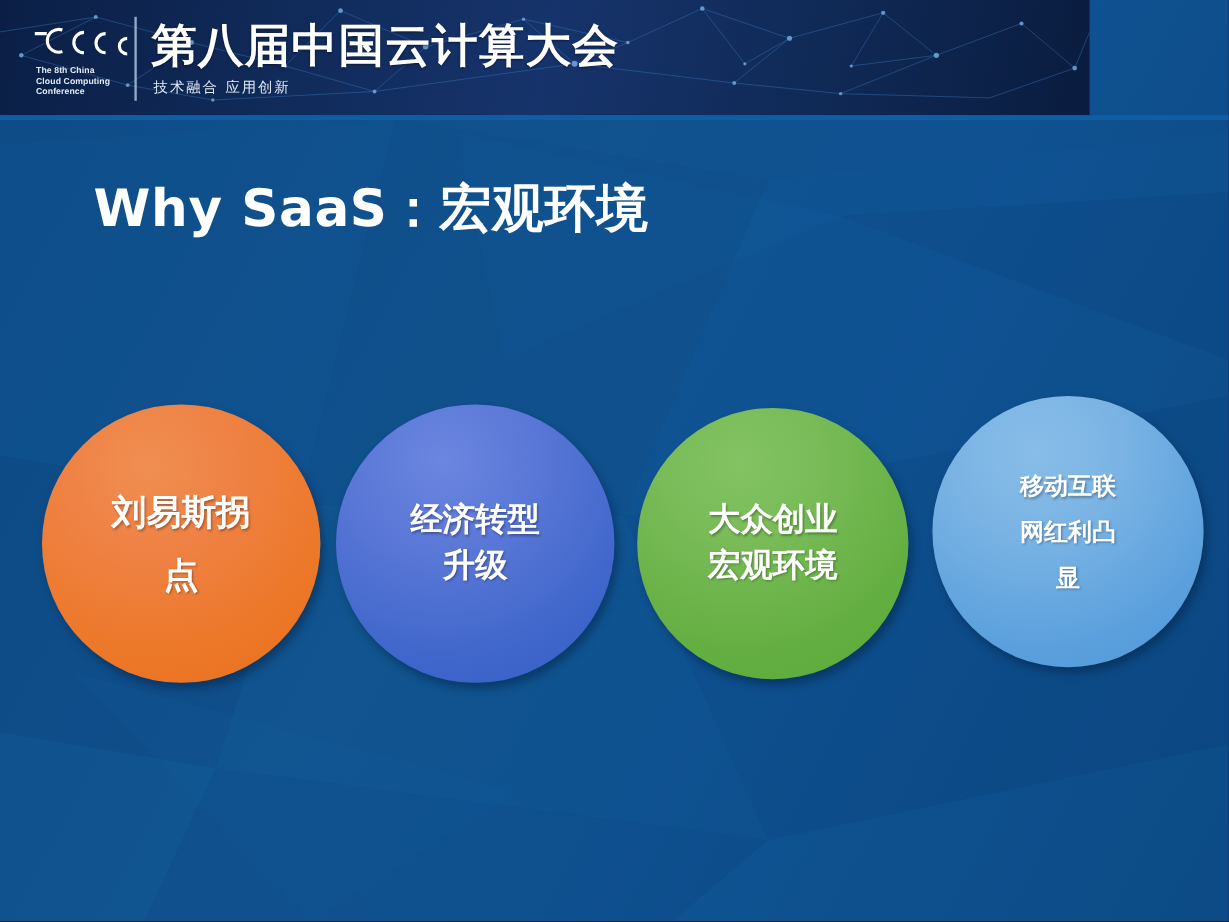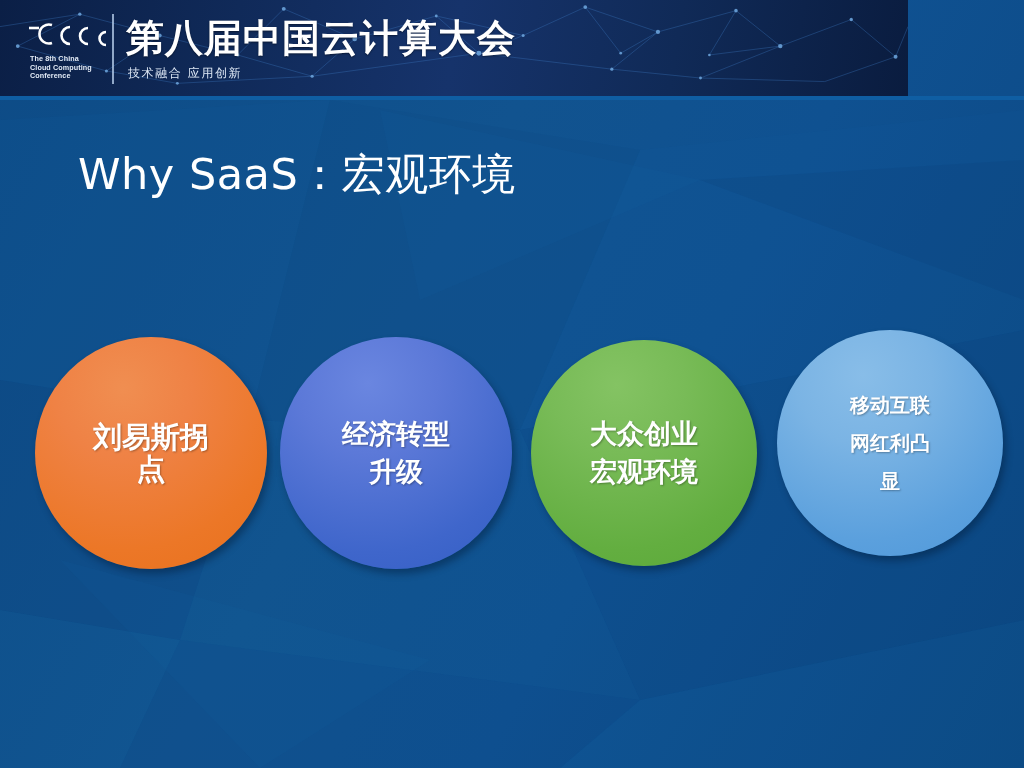--- a/index.html
+++ b/index.html
@@ -118,21 +118,21 @@
   }
 
   
   .slide-title {
     position: absolute;
     left: 78px;
     top: 146px;
     color: #ffffff;
     font-size: 43px;
     line-height: 56px;
-    font-weight: 400;
+    font-weight: 700;
     letter-spacing: 0.5px;
     font-family: "DejaVu Sans", "Liberation Sans", sans-serif;
     white-space: nowrap;
   }
 
   
   .circle-row {
     position: absolute;
     left: 0;
     top: 330px;
@@ -157,21 +157,21 @@
     text-shadow: 1px 1px 2px rgba(0, 0, 0, 0.30);
   }
 
   .bubble.b0 {
     left: 35px;
     width: 232px;
     height: 232px;
     margin-top: 7px;
     background: radial-gradient(circle at 38% 22%, #f08e51 0%, #ef8245 30%, #ec7727 70%, #e8701c 100%);
   }
-  .bubble.b0 .bubble-label { font-size: 29px; line-height: 32px; }
+  .bubble.b0 .bubble-label { font-size: 29px; line-height: 52px; }
 
   .bubble.b1 {
     left: 280px;
     width: 232px;
     height: 232px;
     margin-top: 7px;
     background: radial-gradient(circle at 38% 20%, #6a86e0 0%, #5c79d8 30%, #3f66cb 72%, #335ec4 100%);
     justify-content: center;
   }
   .bubble.b1 .bubble-label { font-size: 27px; line-height: 38px; }

